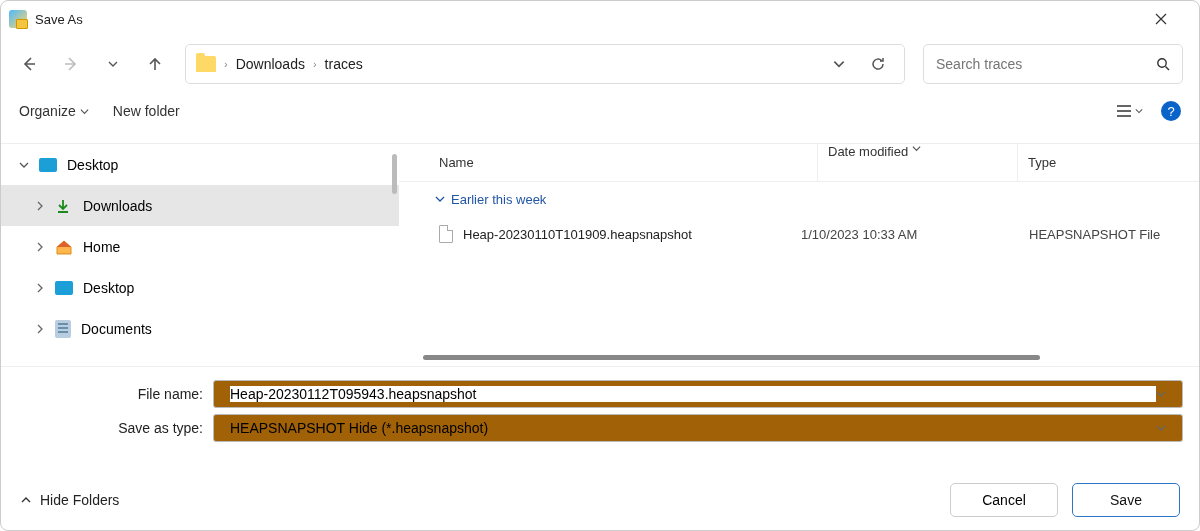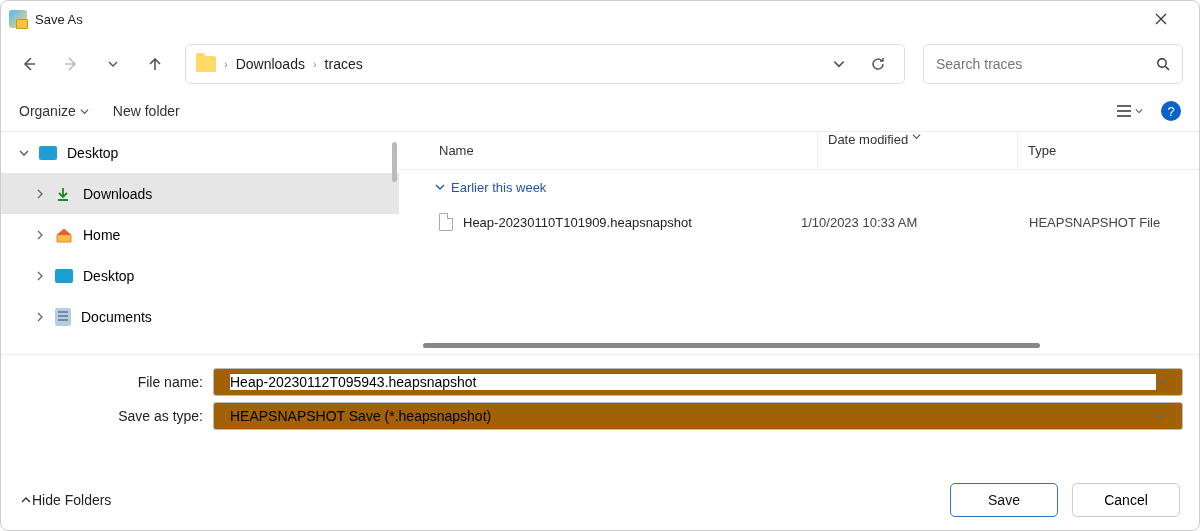--- a/index.html
+++ b/index.html
@@ -28,21 +28,21 @@
 .searchbox .sicon { font-size:13px; color:#555; }
 
 
 .toolbar { height:40px; display:flex; align-items:center; padding:0 18px; gap:24px; }
 .toolbar .tbtn { font-size:14px; color:#333; cursor:pointer; display:flex; align-items:center; gap:4px; }
 .toolbar .right { margin-left:auto; display:flex; align-items:center; gap:18px; }
 .toolbar .view-icon { color:#333; font-size:15px; display:flex; align-items:center; gap:3px; }
 .toolbar .help { width:20px; height:20px; border-radius:50%; background:#0a63c9; color:#fff; font-size:13px; display:flex; align-items:center; justify-content:center; }
 
 
-.main { display:flex; height:224px; border-top:1px solid #eee; border-bottom:1px solid #eee; }
+.main { display:flex; height:224px; border-top:1px solid #eee; border-bottom:1px solid #eee;margin-top:12px; }
 .sidebar { width:398px; position:relative; overflow:hidden; }
 .sidebar-thumb { position:absolute; right:2px; top:10px; width:5px; height:40px; background:#bbb; border-radius:3px; }
 .tree-item { height:41px; display:flex; align-items:center; padding-left:18px; gap:10px; font-size:14px; cursor:pointer; }
 .tree-item.sub { padding-left:34px; }
 .tree-item .chev { width:10px; color:#666; font-size:11px; }
 .tree-item.selected { background:#e6e6e6; }
 .ico-desktop { width:18px; height:14px; background:#1c9fd6; border-radius:2px; }
 .ico-download { color:#1a8a1a; font-weight:bold; font-size:15px; width:18px; text-align:center; }
 .ico-home { width:18px; height:16px; display:flex; align-items:center; justify-content:center; }
 .ico-docs { width:16px; height:18px; background:#b8cde0; border-radius:2px; position:relative; }
@@ -66,21 +66,21 @@
 
 .form { padding:10px 16px 4px 16px;margin-left:44px; }
 .form-row { display:flex; align-items:center; height:34px; gap:10px; }
 .form-row label { width:142px; text-align:right; font-size:14px; color:#222; }
 .form-row .field { flex:1; height:28px; border:1px solid #bbb; border-radius:3px; display:flex; align-items:center; padding:0 16px; font-size:14px; background:#a16207; position:relative; }
 .form-row .field input { border:none; outline:none; flex:1; font-size:14px; }
 .form-row .field .dd { color:#666; font-size:11px; cursor:pointer; }
 
 
 .footer { position:absolute; bottom:0; left:0; right:0; height:62px; display:flex; align-items:center; padding:0 20px; }
-.hide-folders { display:flex; align-items:center; gap:0; font-size:14px; color:#222; cursor:pointer; }
+.hide-folders { display:flex; align-items:center; gap:8px; font-size:14px; color:#222; cursor:pointer; }
 .footer .btns { margin-left:auto; display:flex; gap:14px; }
 .btn { width:108px; height:34px; border:1px solid #ccc; border-radius:5px; background:#fff; font-size:14px; cursor:pointer; }
 .btn.primary { border-color:#2e74c9; color:#111; }
 
 svg { display:block; }
 </style>
 </head>
 <body>
 
 <div class="titlebar">
@@ -269,34 +269,34 @@
       <span class="dd">
         <svg width="10" height="10" viewBox="0 0 10 10">
             <path d="M1 3 L5 7 L9 3" stroke="#666" stroke-width="1.3" fill="none"></path>
           </svg>
       </span>
     </div>
   </div>
   <div class="form-row">
     <label>Save as type:</label>
     <div class="field">
-      <span style="flex:1">HEAPSNAPSHOT Save (*.heapsnapshot)</span>
+      <span style="flex:1">HEAPSNAPSHOT Hide (*.heapsnapshot)</span>
       <span class="dd">
         <svg width="10" height="10" viewBox="0 0 10 10">
             <path d="M1 3 L5 7 L9 3" stroke="#666" stroke-width="1.3" fill="none"></path>
           </svg>
       </span>
     </div>
   </div>
 </div>
 
 <div class="footer">
   <div class="hide-folders">
     <svg width="12" height="12" viewBox="0 0 12 12">
         <path d="M2 8 L6 4 L10 8" stroke="#333" stroke-width="1.4" fill="none"></path>
       </svg>
     <span>Hide Folders</span>
   </div>
   <div class="btns">
+    <button class="btn">Cancel</button>
     <button class="btn primary">Save</button>
-    <button class="btn">Cancel</button>
   </div>
 </div>
 
 </body></html>

